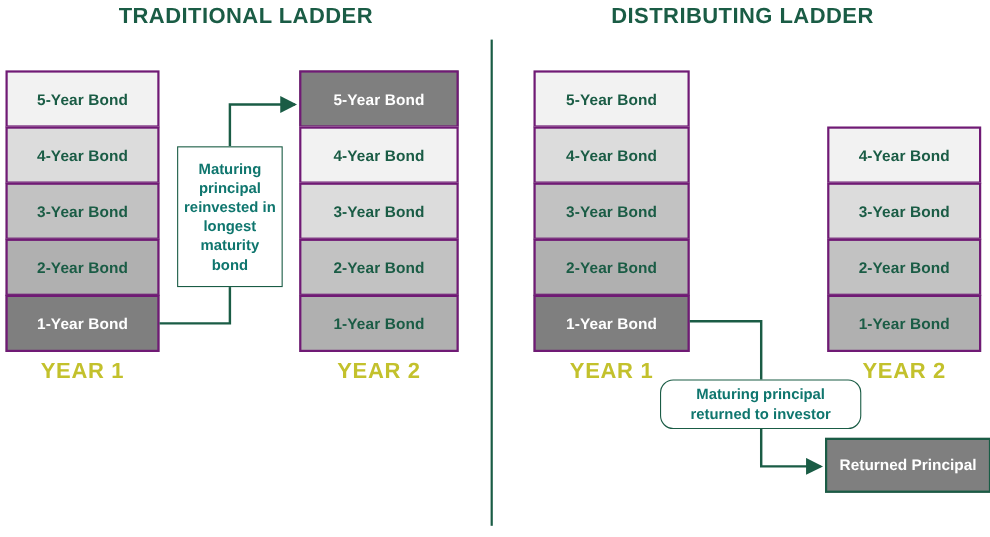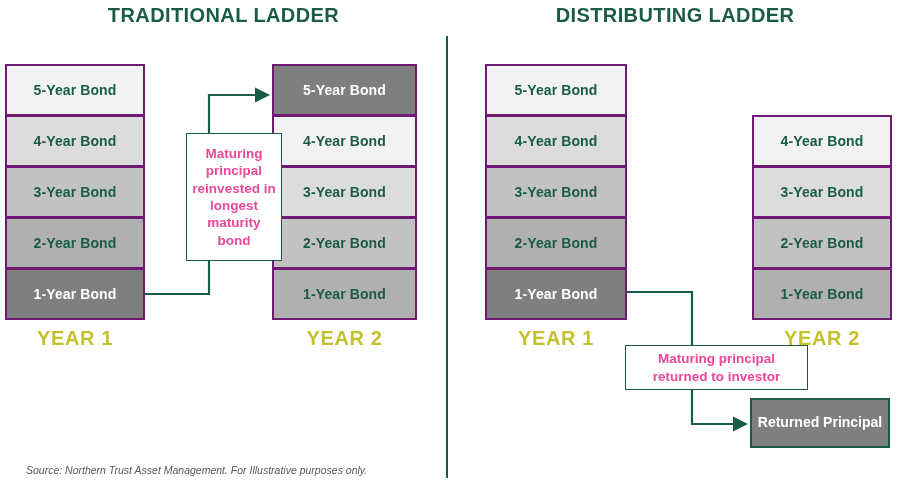--- a/index.html
+++ b/index.html
@@ -67,25 +67,24 @@
     position: absolute;
     box-sizing: border-box;
     background: #ffffff;
     border: 1.5px solid #1a5c45;
     display: flex;
     align-items: center;
     justify-content: center;
     text-align: center;
     font-size: 13.5px;
     font-weight: bold;
-    color: #ec4899;
+    color: #0f766e;
     line-height: 1.28;
     z-index: 4;
     padding: 2px 4px;
-    margin-left: 25px;
   }
 
   .result-box {
     position: absolute;
     box-sizing: border-box;
     border: 2px solid #1a5c45;
     display: flex;
     align-items: center;
     justify-content: center;
     text-align: center;
@@ -156,35 +155,34 @@
   <div class="year-label" style="left:485px; top:327px; width:142px;">YEAR 1</div>
 
   <div>
     <div class="bond-box" style="left: 752px; top: 115px; width: 140px; height: 52px; background: rgb(242, 242, 242); color: rgb(26, 92, 69);">4-Year Bond</div>
     <div class="bond-box" style="left: 752px; top: 166px; width: 140px; height: 52px; background: rgb(220, 220, 220); color: rgb(26, 92, 69);">3-Year Bond</div>
     <div class="bond-box" style="left: 752px; top: 217px; width: 140px; height: 52px; background: rgb(194, 194, 194); color: rgb(26, 92, 69);">2-Year Bond</div>
     <div class="bond-box" style="left: 752px; top: 268px; width: 140px; height: 52px; background: rgb(176, 176, 176); color: rgb(26, 92, 69);">1-Year Bond</div>
   </div>
   <div class="year-label" style="left:752px; top:327px; width:140px;">YEAR 2</div>
 
-  <div class="note-box" style="left:600px; top:345px; width:183px; height:45px;">Maturing principal returned to investor</div>
+  <div class="note-box" style="left:600px; top:345px; width:183px; height:45px;border-radius:12px;">Maturing principal returned to investor</div>
 
-  <div class="result-box" style="left:750px; top:398px; width:140px; height:50px; background:#7f7f7f;">Returned Principal</div>
+  <div class="result-box" style="left:750px; top:398px; width:151px; height:50px; background:#7f7f7f;">Returned Principal</div>
 
   <svg class="connector-svg" viewBox="0 0 900 488" xmlns="http://www.w3.org/2000/svg">
     <defs>
       <marker id="arrowhead" markerWidth="7" markerHeight="7" refX="6" refY="3.5" orient="auto" markerUnits="strokeWidth">
         <polygon points="0 0, 7 3.5, 0 7" fill="#1a5c45"></polygon>
       </marker>
     </defs>
 
     <path d="M 145 294 L 209 294 L 209 261" fill="none" stroke="#1a5c45" stroke-width="2.2"></path>
 
     <path d="M 209 133 L 209 95 L 268 95" fill="none" stroke="#1a5c45" stroke-width="2.2" marker-end="url(#arrowhead)"></path>
 
     <path d="M 627 292 L 692 292 L 692 345" fill="none" stroke="#1a5c45" stroke-width="2.2"></path>
 
     <path d="M 692 390 L 692 424 L 746 424" fill="none" stroke="#1a5c45" stroke-width="2.2" marker-end="url(#arrowhead)"></path>
   </svg>
 
-  <div class="source-note">Source: Northern Trust Asset Management. For Illustrative purposes only.</div>
 
 </div>
 
 </body></html>

